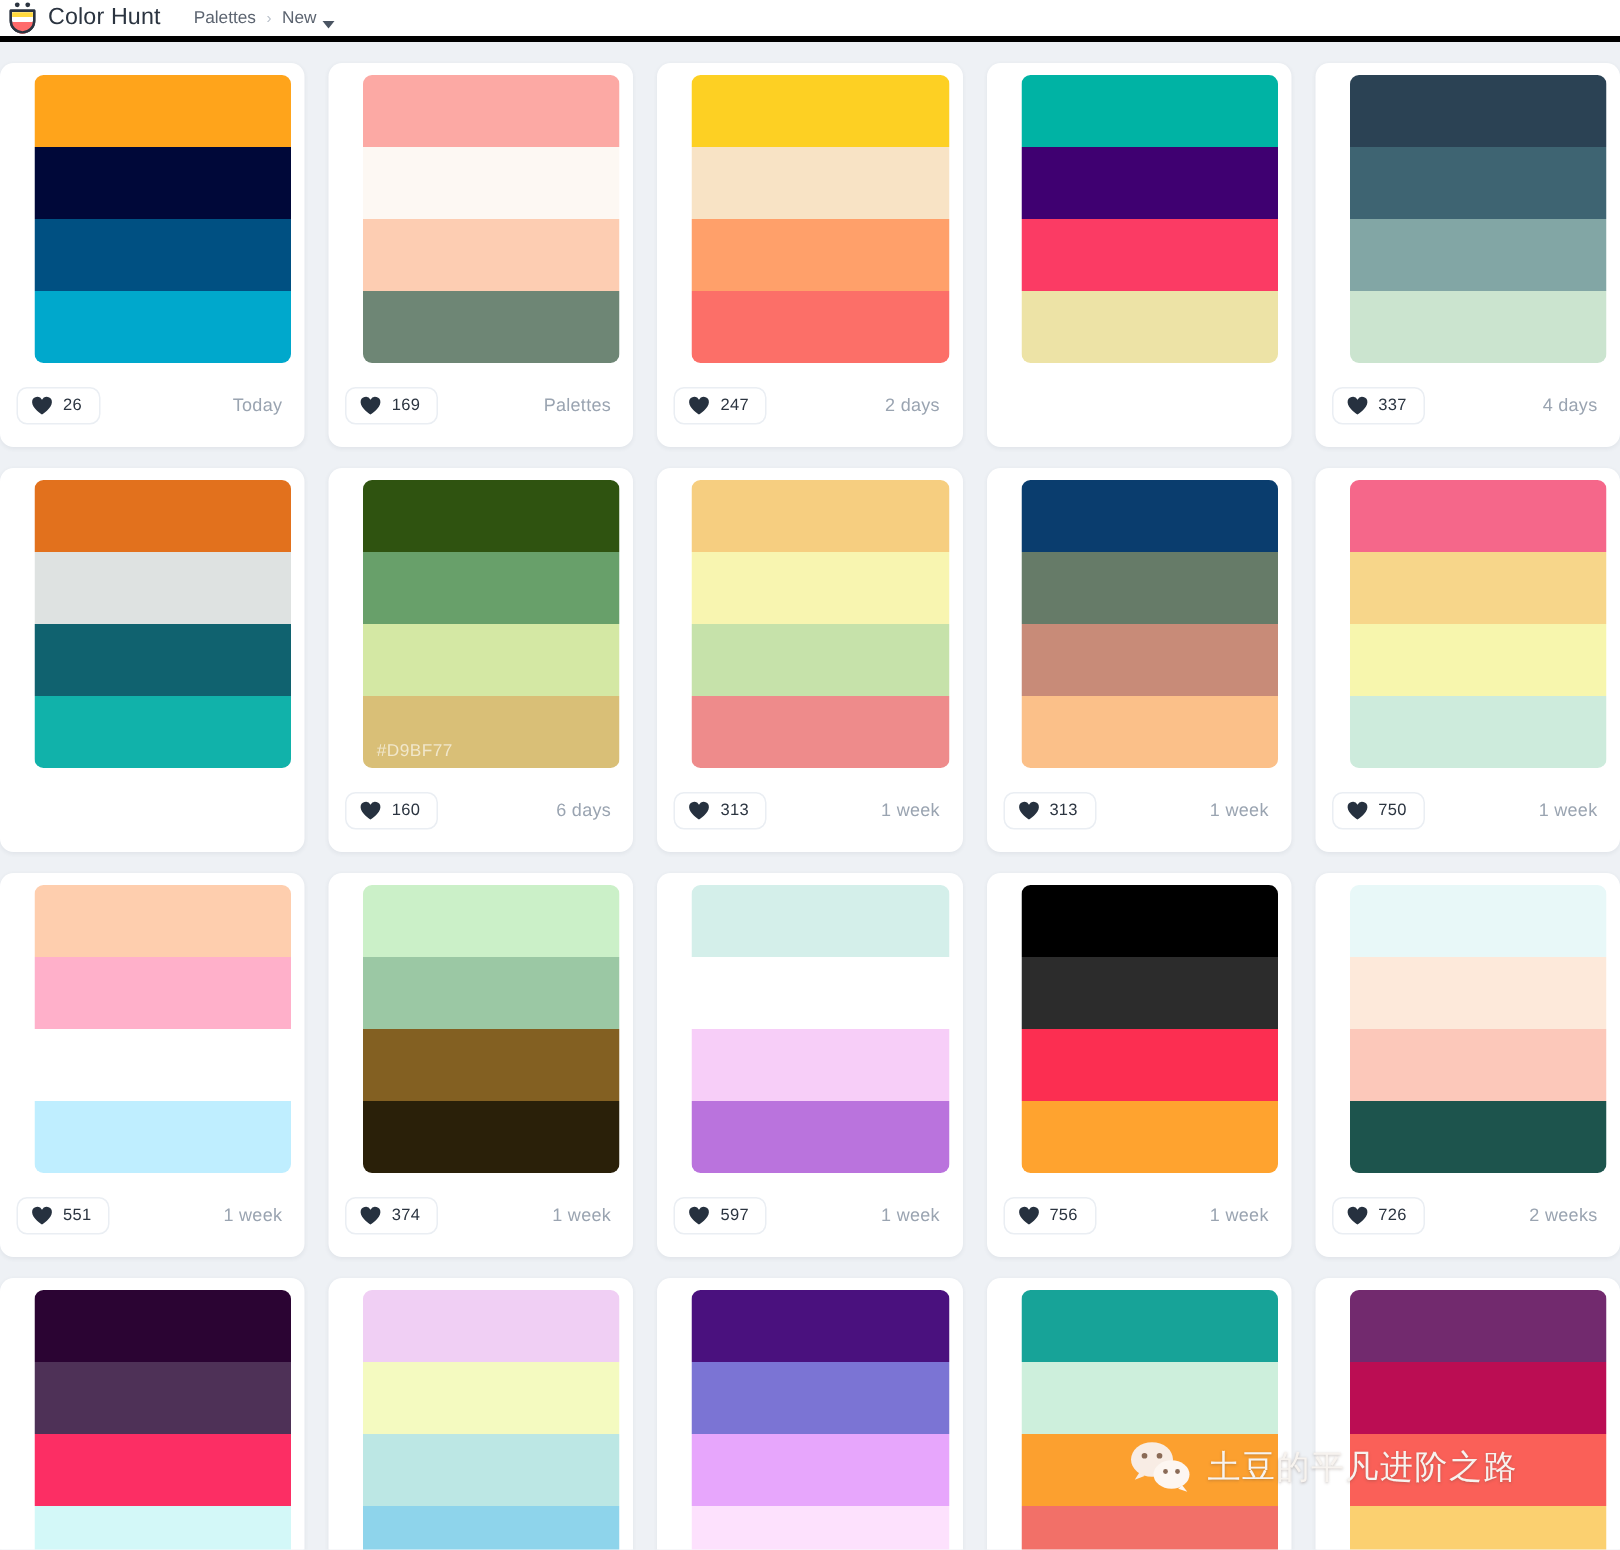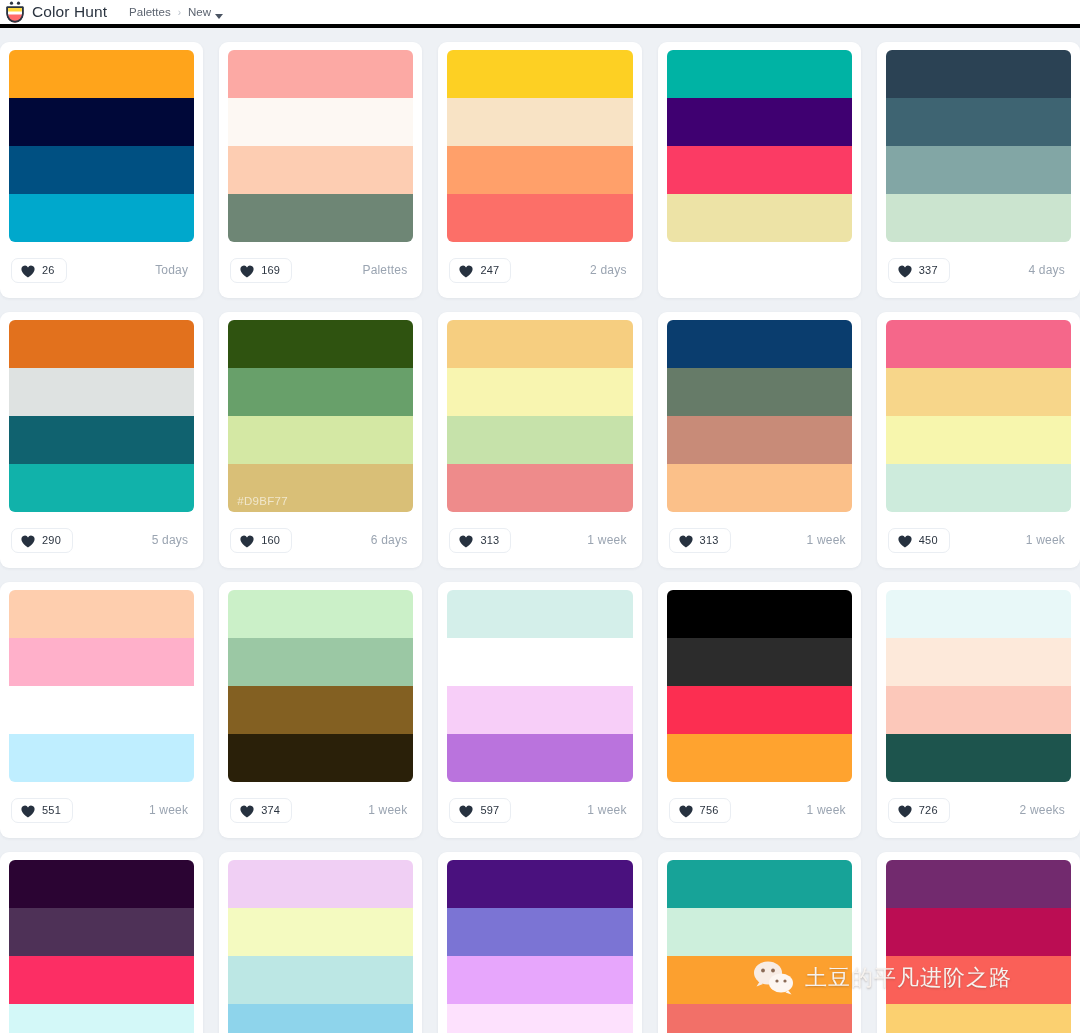--- a/index.html
+++ b/index.html
@@ -53,20 +53,21 @@
     box-shadow: 0 1px 3px rgba(60,72,88,.07);
     position: relative;
   }
   .swatches {
     border-radius: 6px;
     overflow: hidden;
     display: flex;
     flex-direction: column;
     height: 192px;
     position: relative;
+    margin-left: 14px;
   }
   .band { flex: 1 1 0; width: 100%; position: relative; }
   .band-hex {
     position: absolute; left: 9px; bottom: 5px;
     font-size: 11.5px; letter-spacing: .3px;
     color: rgba(255,255,255,.62);
     font-family: "Liberation Sans", sans-serif;
     pointer-events: none;
   }
   .card-footer {
@@ -210,29 +211,20 @@
         <span class="card-date">4 days</span>
       </div>
     </div>
     <div class="card">
       <div class="swatches">
         <div class="band" style="background: rgb(226, 113, 29);"></div>
         <div class="band" style="background: rgb(222, 226, 225);"></div>
         <div class="band" style="background: rgb(16, 98, 111);"></div>
         <div class="band" style="background: rgb(17, 178, 170);"></div>
       </div>
-      <div class="card-footer">
-        <div class="like-btn">
-          <span class="heart"><svg viewBox="0 0 14 13" width="14" height="13">
-              <path d="M7 12.4 C7 12.4 0.4 8.3 0.4 4.2 A3.5 3.5 0 0 1 7 2.5 A3.5 3.5 0 0 1 13.6 4.2 C13.6 8.3 7 12.4 7 12.4 Z" fill="#26313f"></path>
-            </svg></span>
-          <span class="like-count">290</span>
-        </div>
-        <span class="card-date">5 days</span>
-      </div>
     </div>
     <div class="card">
       <div class="swatches">
         <div class="band" style="background: rgb(47, 83, 16);"></div>
         <div class="band" style="background: rgb(104, 160, 106);"></div>
         <div class="band" style="background: rgb(212, 232, 164);"></div>
         <div class="band" style="background: rgb(217, 191, 119);">
           <span class="band-hex">#D9BF77</span>
         </div>
       </div>
@@ -285,21 +277,21 @@
         <div class="band" style="background: rgb(245, 103, 138);"></div>
         <div class="band" style="background: rgb(247, 214, 138);"></div>
         <div class="band" style="background: rgb(247, 246, 173);"></div>
         <div class="band" style="background: rgb(205, 235, 220);"></div>
       </div>
       <div class="card-footer">
         <div class="like-btn">
           <span class="heart"><svg viewBox="0 0 14 13" width="14" height="13">
               <path d="M7 12.4 C7 12.4 0.4 8.3 0.4 4.2 A3.5 3.5 0 0 1 7 2.5 A3.5 3.5 0 0 1 13.6 4.2 C13.6 8.3 7 12.4 7 12.4 Z" fill="#26313f"></path>
             </svg></span>
-          <span class="like-count">450</span>
+          <span class="like-count">750</span>
         </div>
         <span class="card-date">1 week</span>
       </div>
     </div>
     <div class="card">
       <div class="swatches">
         <div class="band" style="background: rgb(254, 206, 174);"></div>
         <div class="band" style="background: rgb(255, 176, 202);"></div>
         <div class="band" style="background: rgb(255, 255, 255);"></div>
         <div class="band" style="background: rgb(191, 238, 255);"></div>

